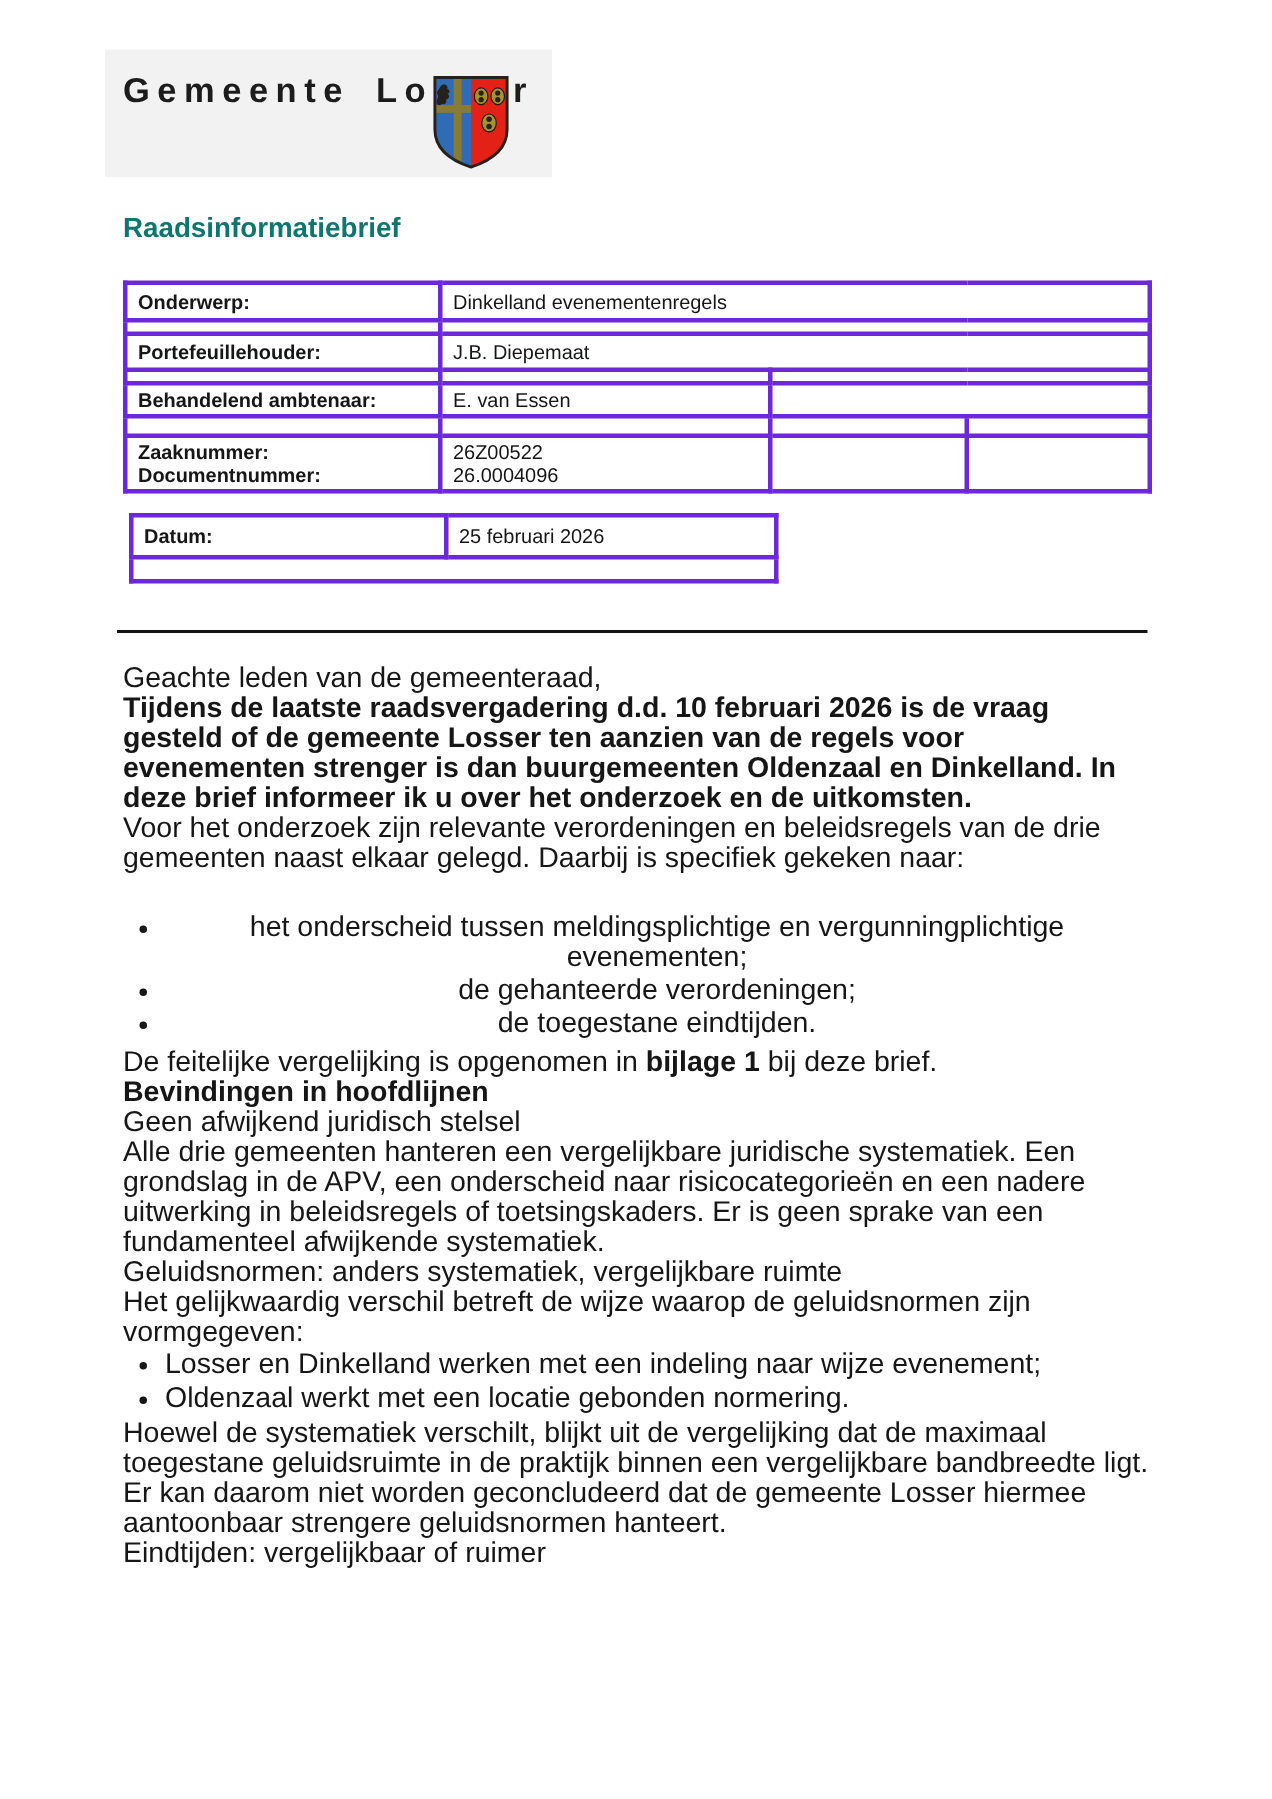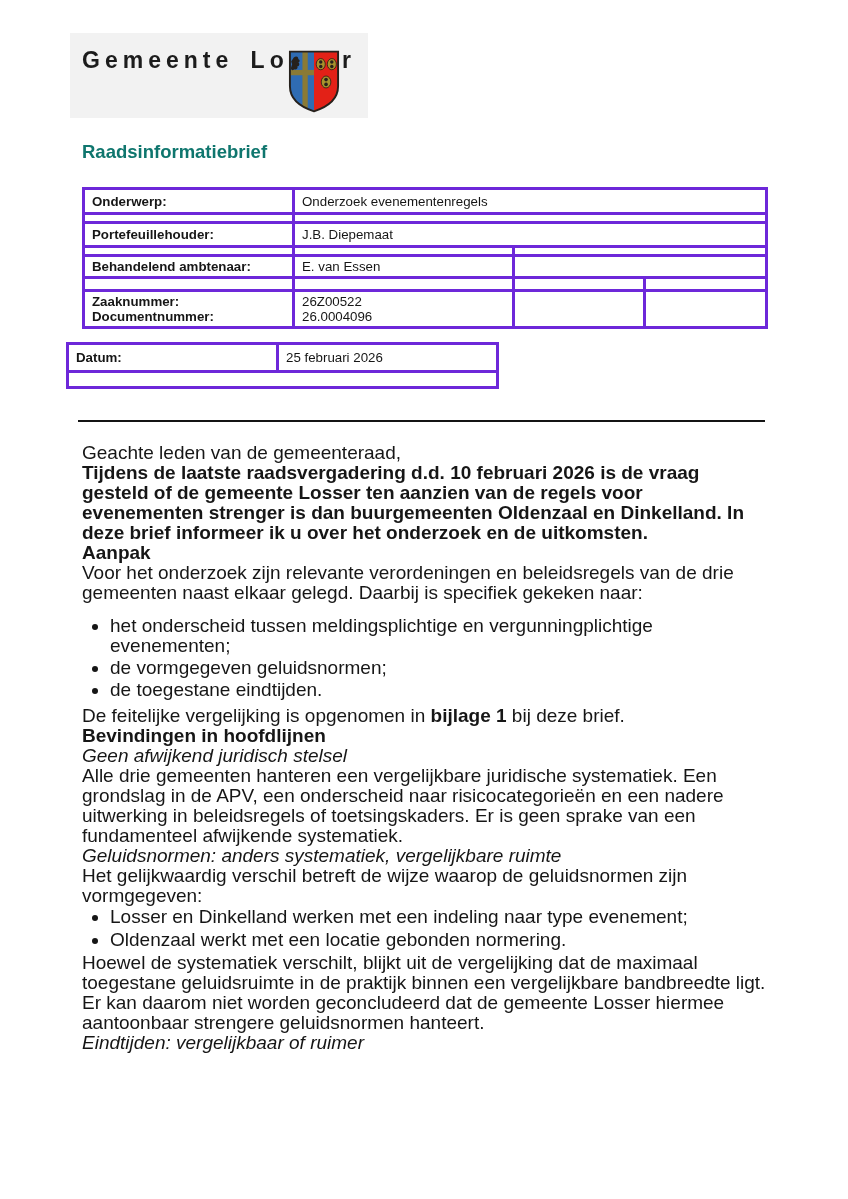--- a/index.html
+++ b/index.html
@@ -29,21 +29,21 @@
 
   
   .doc-title {
     position: absolute; left: 82px; top: 141px;
     margin: 0; font-size: 18.5px; font-weight: bold; color: #0f766e;
   }
 
   
   table { border-collapse: collapse; table-layout: fixed; }
   .info-table { position: absolute; left: 82px; top: 187px; width: 683px; }
-  .date-table { position: absolute; left: 66px; top: 342px; width: 430px; }
+  .date-table { position: absolute; left: 86px; top: 342px; width: 430px; }
   td {
     border: 3px solid #6d28d9;
     font-size: 13.3px; line-height: 15px;
     padding: 2px 7px; vertical-align: middle;
     overflow: hidden;
   }
   td.lbl { font-weight: bold; }
   tr.h25 { height: 25px; } tr.h24 { height: 24px; } tr.h22 { height: 22px; }
   tr.h13 { height: 13px; } tr.h34 { height: 34px; margin-top: 28px; } tr.h28 { height: 28px; }
   tr.h16 { height: 16px; }
@@ -59,22 +59,22 @@
   .letter {
     position: absolute; left: 82px; top: 443px; width: 684px;
     font-size: 19px; line-height: 20px;
   }
   .letter p { margin: 0; }
   .intro { margin-top: 32px; font-weight: bold; }
   .gap-head { margin-top: 18px; }
   .gap-sub { margin-top: 13px; }
   .gap-sub2 { margin-top: 9px; }
   .h-bold { font-weight: bold; }
-  .h-italic { font-style: italic; }
-  ul.bullets { margin: 13px 0 6px 0; padding-left: 28px; }
+  .h-italic { }
+  ul.bullets { margin: 26px 0 6px 0; padding-left: 28px; text-align: center; }
   ul.bullets li { margin: 0 0 2px 0; }
   ul.bullets-tight { margin: 1px 0 0 0; padding-left: 28px; }
   ul.bullets-tight li { margin: 0 0 3px 0; }
   .body2 { margin-top: 15px; }
   .conclusion { margin-top: 6px; }
 </style>
 </head>
 <body>
 
 <div class="page">
@@ -114,21 +114,21 @@
   <table class="info-table">
     <colgroup>
         <col style="width:210px">
         <col style="width:220px">
         <col style="width:131px">
         <col style="width:122px">
       </colgroup>
     <tbody>
       <tr class="h25">
         <td class="lbl">Onderwerp:</td>
-        <td colspan="3">Onderzoek evenementenregels</td>
+        <td colspan="3">Dinkelland evenementenregels</td>
       </tr>
       <tr class="r-spacer">
         <td></td>
         <td colspan="3"></td>
       </tr>
       <tr class="h24">
         <td class="lbl">Portefeuillehouder:</td>
         <td colspan="3">J.B. Diepemaat</td>
       </tr>
       <tr class="r-spacer">
@@ -178,38 +178,37 @@
     </tbody>
   </table>
 
   <div class="rule"></div>
 
   <div class="letter">
     <p>Geachte leden van de gemeenteraad,</p>
 
     <p class="intro">Tijdens de laatste raadsvergadering d.d. 10 februari 2026 is de vraag gesteld of de gemeente Losser ten aanzien van de regels voor evenementen strenger is dan buurgemeenten Oldenzaal en Dinkelland. In deze brief informeer ik u over het onderzoek en de uitkomsten.</p>
 
-    <p class="h-bold gap-head">Aanpak</p>
     <p>Voor het onderzoek zijn relevante verordeningen en beleidsregels van de drie gemeenten naast elkaar gelegd. Daarbij is specifiek gekeken naar:</p>
     <ul class="bullets">
       <li>het onderscheid tussen meldingsplichtige en vergunningplichtige evenementen;</li>
-      <li>de vormgegeven geluidsnormen;</li>
+      <li>de gehanteerde verordeningen;</li>
       <li>de toegestane eindtijden.</li>
     </ul>
     <p class="conclusion"><span>De feitelijke vergelijking is opgenomen in </span><b>bijlage 1</b><span> bij deze brief.</span></p>
 
     <p class="h-bold gap-head">Bevindingen in hoofdlijnen</p>
 
     <p class="h-italic gap-sub">Geen afwijkend juridisch stelsel</p>
     <p>Alle drie gemeenten hanteren een vergelijkbare juridische systematiek. Een grondslag in de APV, een onderscheid naar risicocategorieën en een nadere uitwerking in beleidsregels of toetsingskaders. Er is geen sprake van een fundamenteel afwijkende systematiek.</p>
 
     <p class="h-italic gap-sub">Geluidsnormen: anders systematiek, vergelijkbare ruimte</p>
     <p>Het gelijkwaardig verschil betreft de wijze waarop de geluidsnormen zijn vormgegeven:</p>
     <ul class="bullets-tight">
-      <li>Losser en Dinkelland werken met een indeling naar type evenement;</li>
+      <li>Losser en Dinkelland werken met een indeling naar wijze evenement;</li>
       <li>Oldenzaal werkt met een locatie gebonden normering.</li>
     </ul>
     <p class="body2">Hoewel de systematiek verschilt, blijkt uit de vergelijking dat de maximaal toegestane geluidsruimte in de praktijk binnen een vergelijkbare bandbreedte ligt. Er kan daarom niet worden geconcludeerd dat de gemeente Losser hiermee aantoonbaar strengere geluidsnormen hanteert.</p>
 
     <p class="h-italic gap-sub2">Eindtijden: vergelijkbaar of ruimer</p>
   </div>
 
 </div>
 
 </body></html>

